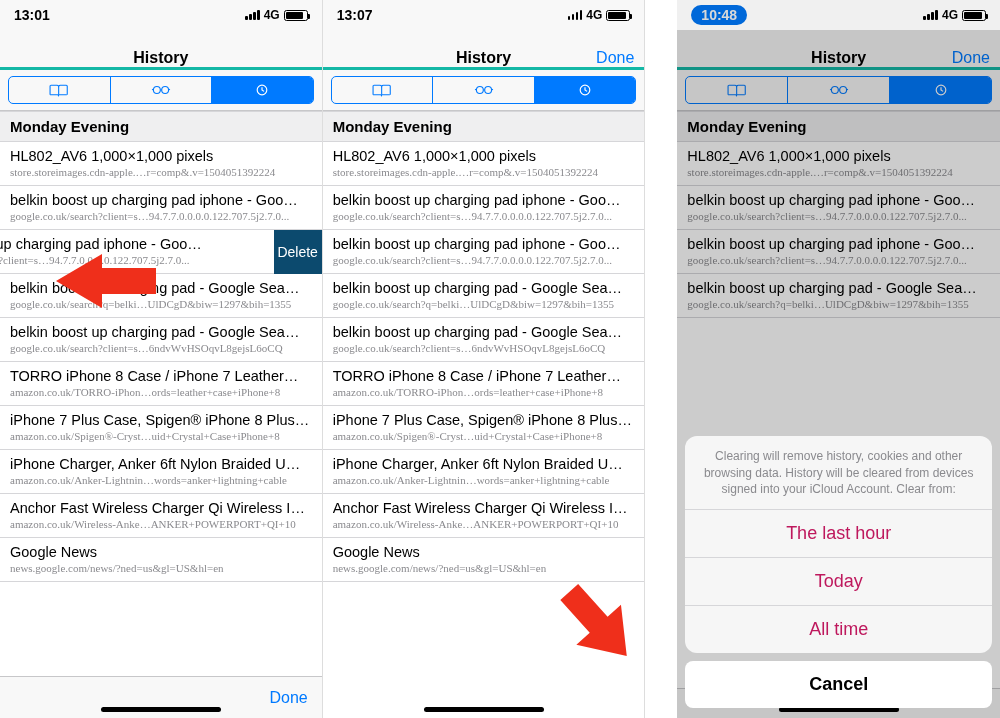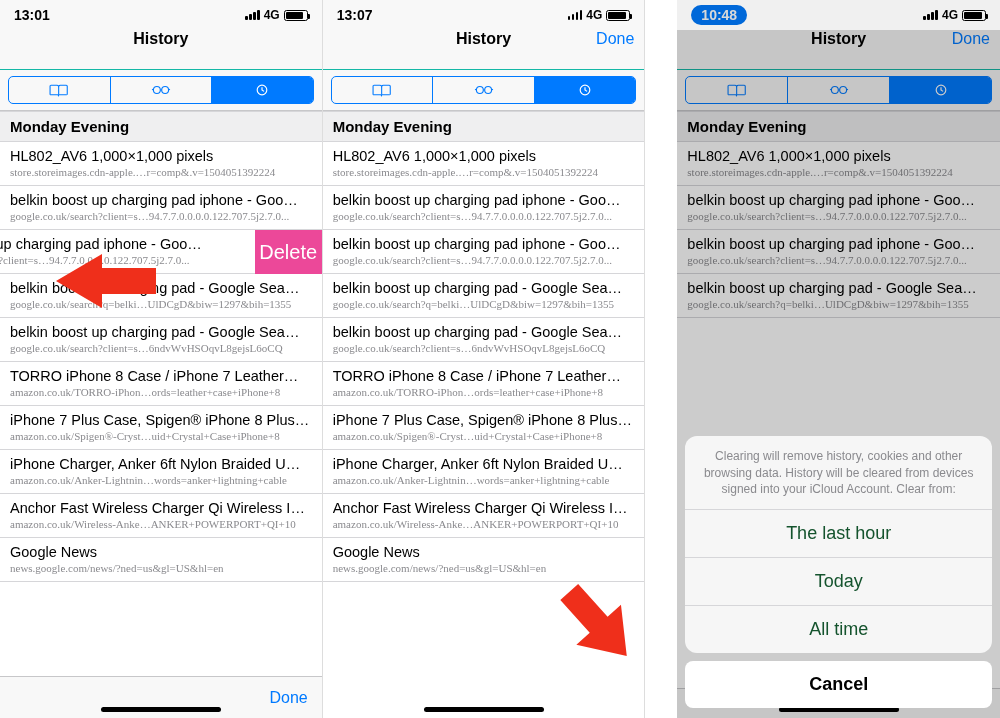--- a/index.html
+++ b/index.html
@@ -14,21 +14,21 @@
   .time-pill { background: #007aff; color: #fff; padding: 2px 10px; border-radius: 11px; font-weight: 600; }
   .statusbar-right { display: flex; align-items: center; gap: 4px; font-size: 12px; font-weight: 600; }
   .bars { display: inline-flex; align-items: flex-end; gap: 1.5px; }
   .bars span { width: 2.5px; background: #000; border-radius: 1px; }
   .bars span:nth-child(1){height:4px}.bars span:nth-child(2){height:6px}.bars span:nth-child(3){height:8px}.bars span:nth-child(4){height:10px}
   .battery { width: 24px; height: 11px; border: 1px solid #000; border-radius: 2.5px; position: relative; }
   .battery::after { content:""; position:absolute; right:-3px; top:3px; width:2px; height:5px; background:#000; border-radius:0 1px 1px 0; }
   .battery-fill { position:absolute; left:1px; top:1px; bottom:1px; width:80%; background:#000; border-radius:1px; }
 
   
-  .navbar { height: 40px; display: flex; align-items: flex-start; justify-content: center; position: relative; border-bottom: 1px solid #14b8a6; background: #f8f8f8; }
+  .navbar { height: 40px; display: flex; align-items: flex-end; justify-content: center; position: relative; border-bottom: 3px solid #14b8a6; background: #f8f8f8; }
   .navbar-title { font-size: 16px; font-weight: 600; }
   .navbar-right { position: absolute; right: 10px; color: #007aff; font-size: 16px; }
 
   
   .segbar { padding: 6px 8px 6px 8px; border-bottom: 1px solid #c7c7c9; background: #f8f8f8; }
   .segment { display: flex; border: 1px solid #007aff; border-radius: 5px; overflow: hidden; height: 28px; }
   .seg { flex: 1; display: flex; align-items: center; justify-content: center; color: #007aff; }
   .seg + .seg { border-left: 1px solid #007aff; }
   .seg.active { background: #007aff; color: #fff; }
   .seg svg { width: 22px; height: 16px; }
@@ -36,37 +36,37 @@
   
   .list { flex: 1; overflow: hidden; background: #fff; position: relative; display: flex; flex-direction: column; }
   .section-header { background: #efeff0; font-weight: 700; font-size: 15px; padding: 6px 10px; border-top: 0.5px solid #d6d6d9; border-bottom: 0.5px solid #d6d6d9; }
   .row { border-bottom: 0.5px solid #d6d6d9; padding: 6px 10px 7px 10px; background: #fff; position: relative; }
   .row-title { font-size: 14.5px; color: #000; white-space: nowrap; overflow: hidden; text-overflow: ellipsis; }
   .row-sub { font-size: 11px; color: #8a8a8e; white-space: nowrap; overflow: hidden; text-overflow: ellipsis; margin-top: 2px; font-family: Liberation Serif, serif; }
 
   
   .swiped .row-inner { transform: translateX(-54px); }
   .row-inner { transition: none; }
-  .delete-btn { position: absolute; right: 0; top: 0; bottom: -1px; width: 67px; background: #ec4899; color: #fff; display: flex; align-items: center; justify-content: center; font-size: 20px; }
+  .delete-btn { position: absolute; right: 0; top: 0; bottom: -1px; width: 48px; background: #0c4a6e; color: #fff; display: flex; align-items: center; justify-content: center; font-size: 14px; }
 
   
   .toolbar { height: 42px; border-top: 0.5px solid #c7c7c9; background: #f8f8f8; display: flex; align-items: center; justify-content: flex-end; padding: 0 14px; }
   .toolbar-btn { color: #007aff; font-size: 16px; }
 
   .home-indicator { position:absolute; bottom:6px; left:50%; transform:translateX(-50%); width:120px; height:5px; background:#000; border-radius:3px; }
 
   
   .arrow { position: absolute; pointer-events: none; }
   .arrow svg { display: block; }
 
   
   .actionsheet { position:absolute; left:8px; right:8px; bottom:10px; display:flex; flex-direction:column; gap:8px; }
   .sheet-group { background: rgba(248,248,248,0.96); border-radius: 12px; overflow: hidden; }
   .sheet-msg { font-size: 12px; color: #8a8a8e; text-align: center; padding: 12px 18px; line-height: 1.35; border-bottom: 0.5px solid #d6d6d9; }
-  .sheet-action { text-align: center; color: #14532d; font-size: 18px; padding: 13px 0; border-bottom: 0.5px solid #d6d6d9; }
+  .sheet-action { text-align: center; color: #be185d; font-size: 18px; padding: 13px 0; border-bottom: 0.5px solid #d6d6d9; }
   .sheet-action:last-child { border-bottom: none; }
   .sheet-cancel { background: #fff; border-radius: 8px; text-align: center; color: #000000; font-size: 18px; font-weight: 600; padding: 13px 0; }
 
   .under-sheet-line { font-size: 11.5px; color: #8a8a8e; padding: 2px 10px; background:#fff; }
 
   
 </style>
 </head>
 <body>
 

